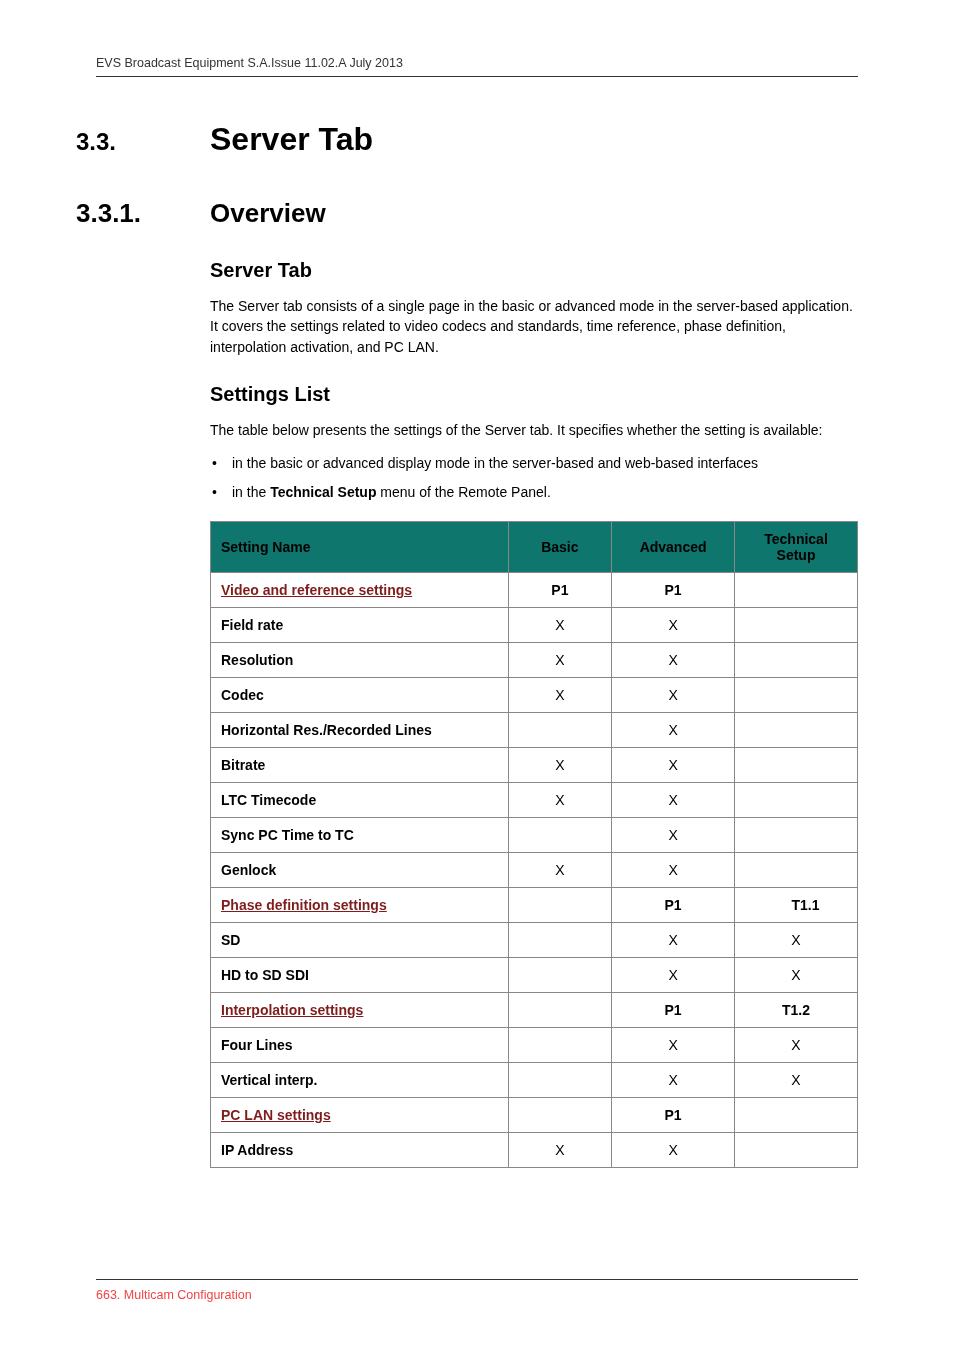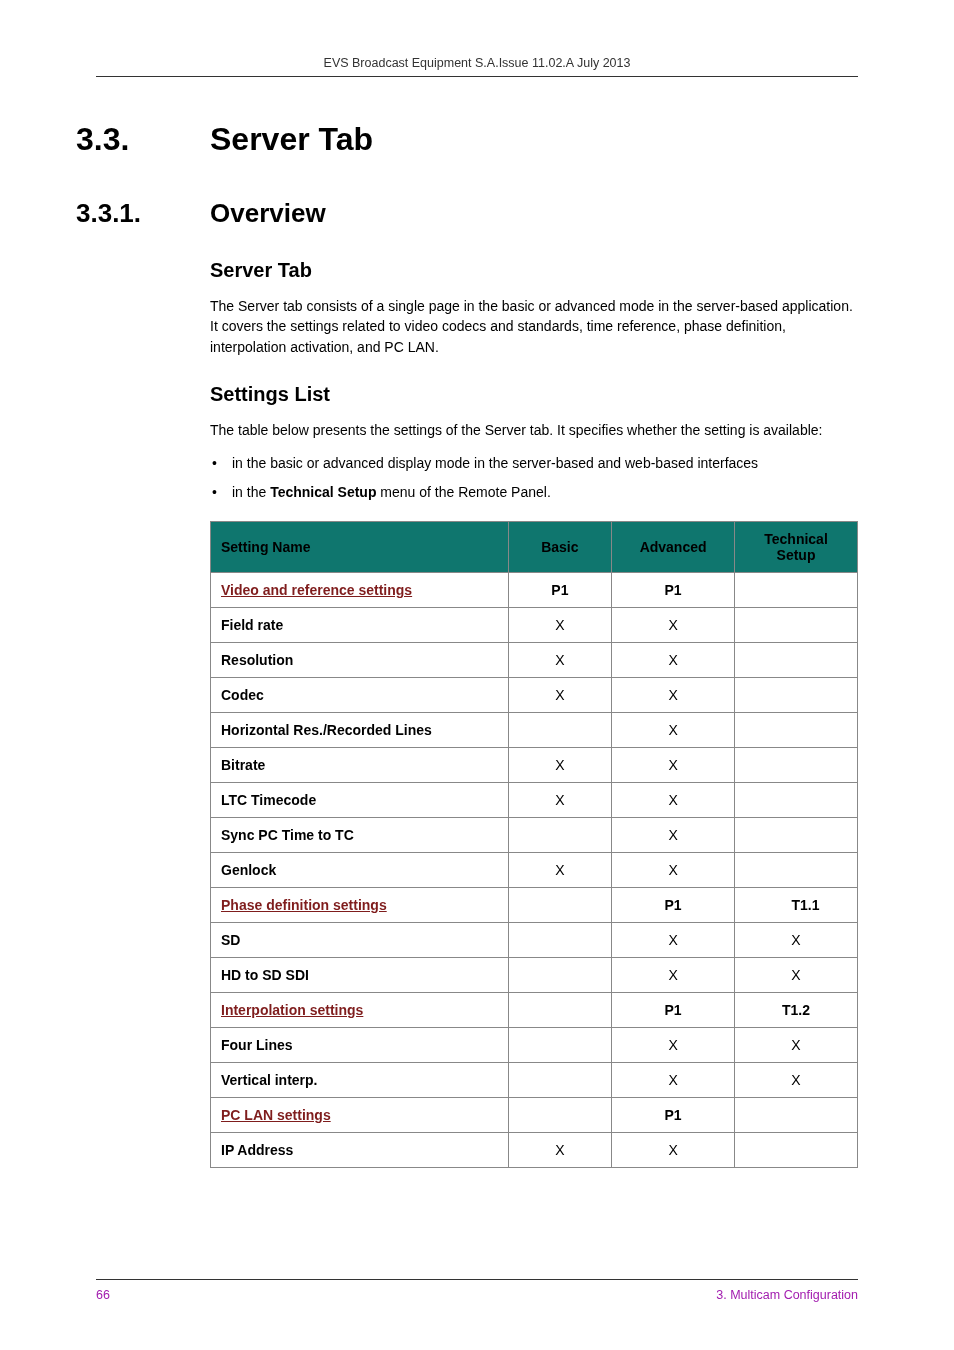--- a/index.html
+++ b/index.html
@@ -1,40 +1,40 @@
 <!DOCTYPE html>
 <html><head>
 <meta charset="utf-8">
 <style>
   * { box-sizing: border-box; margin: 0; padding: 0; }
   html, body { width: 954px; height: 1350px; background: #fff; font-family: Arial, Helvetica, sans-serif; color: #000; }
   .page { width: 954px; height: 1350px; position: relative; padding: 56px 96px 48px 96px; }
-  .header-row { display: flex; justify-content: center; font-size: 12.5px; color: #333; padding-bottom: 6px; }
+  .header-row { display: flex; justify-content: flex-start; font-size: 12.5px; color: #333; padding-bottom: 6px; }
   .header-rule { border: none; border-top: 1px solid #333; margin-bottom: 44px; }
   .h1-row { display: flex; align-items: baseline; margin-bottom: 40px; margin-left: -20px; }
-  .h1-num { font-size: 32px; font-weight: bold; width: 134px; }
+  .h1-num { font-size: 24px; font-weight: bold; width: 134px; }
   .h1-title { font-size: 32px; font-weight: bold; }
   .h2-row { display: flex; align-items: baseline; margin-bottom: 30px; margin-left: -20px; }
   .h2-num { font-size: 26px; font-weight: bold; width: 134px; }
   .h2-title { font-size: 26px; font-weight: bold; }
   .content { margin-left: 114px; }
   .h3 { font-size: 20px; font-weight: bold; margin-bottom: 14px; }
   .para { font-size: 14px; line-height: 1.45; margin-bottom: 26px; }
   .bullets { list-style: none; margin-bottom: 18px; }
   .bullets li { font-size: 14px; line-height: 1.6; padding-left: 22px; position: relative; margin-bottom: 6px; }
   .bullets li::before { content: "•"; position: absolute; left: 2px; top: 0; }
   table.settings { width: 100%; border-collapse: collapse; font-size: 14px; }
   table.settings th, table.settings td { border: 1px solid #888; padding: 9px 10px; }
   table.settings thead th { background: #0f766e; font-weight: bold; text-align: center; vertical-align: middle; }
   table.settings thead th:first-child { text-align: left; }
   table.settings tbody td { text-align: center; }
   table.settings tbody td:first-child { text-align: left; font-weight: bold; }
   .link { color: #7f1d1d; text-decoration: underline; }
   .footer-rule { border: none; border-top: 1px solid #333; margin-top: 22px; }
-  .footer-row { display: flex; justify-content: space-between; font-size: 12.5px; color: #a21caf; padding-top: 6px; position: absolute; bottom: 48px; left: 96px; right: 96px; }
+  .footer-row { display: flex; font-size: 12.5px; color: #ef4444; padding-top: 6px; position: absolute; bottom: 48px; left: 96px; right: 96px; }
 </style>
 </head>
 <body>
 
 <div class="page">
   <div class="header-row">
     <span>EVS Broadcast Equipment S.A.</span>
     <span>Issue 11.02.A  July 2013</span>
   </div>
   <hr class="header-rule">

